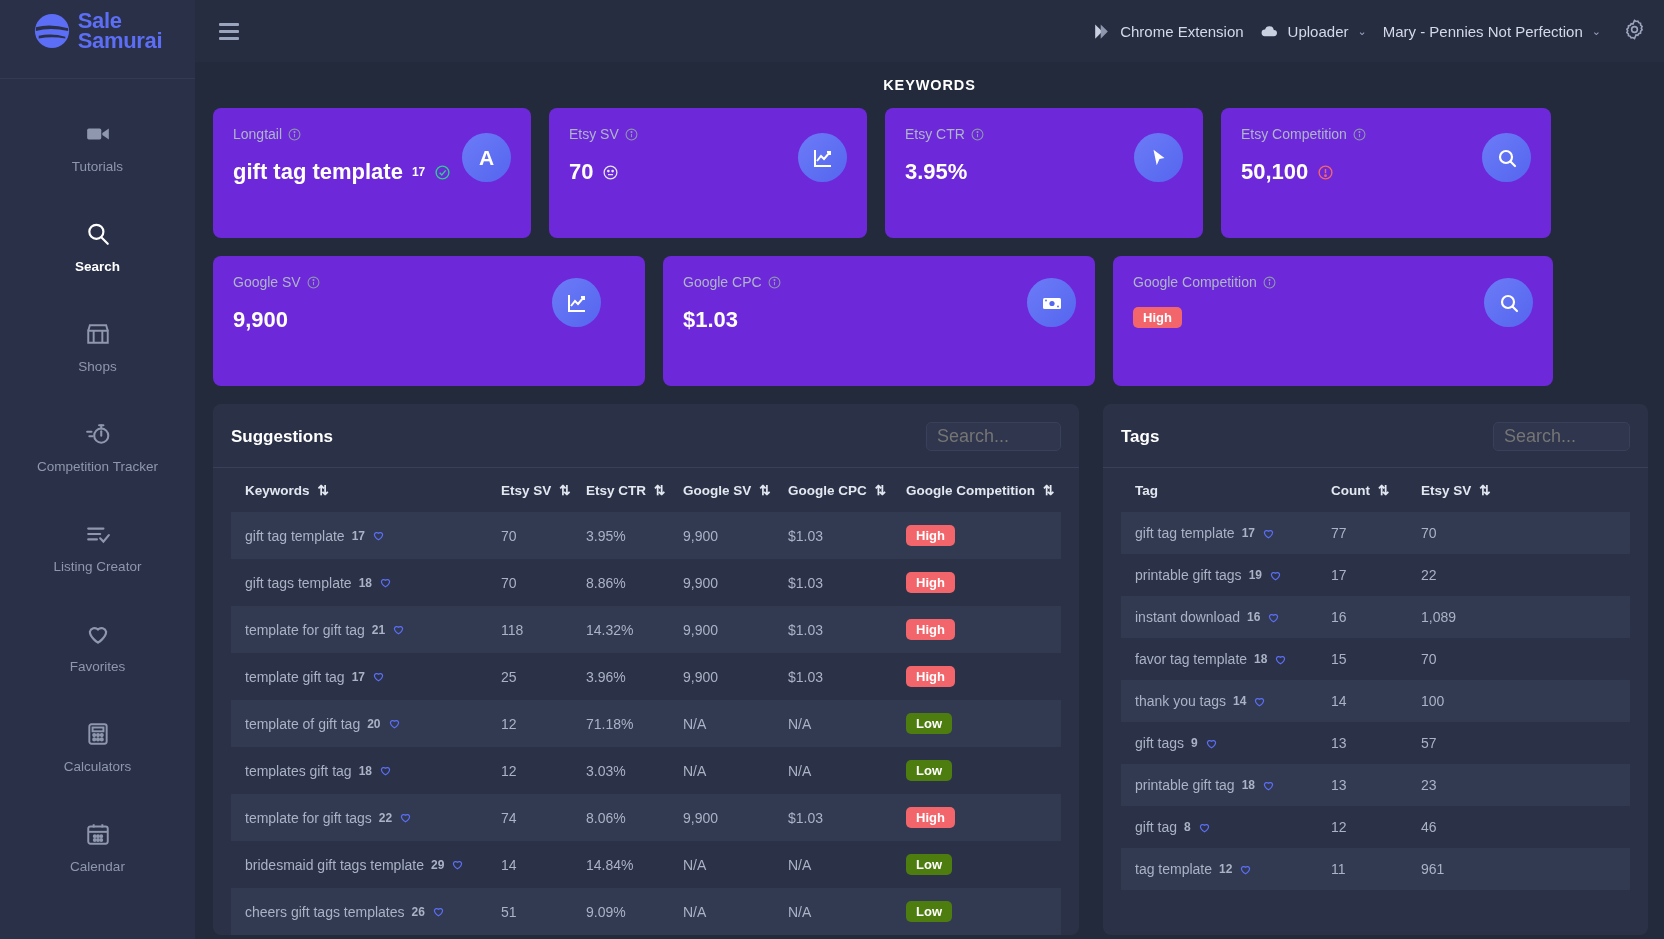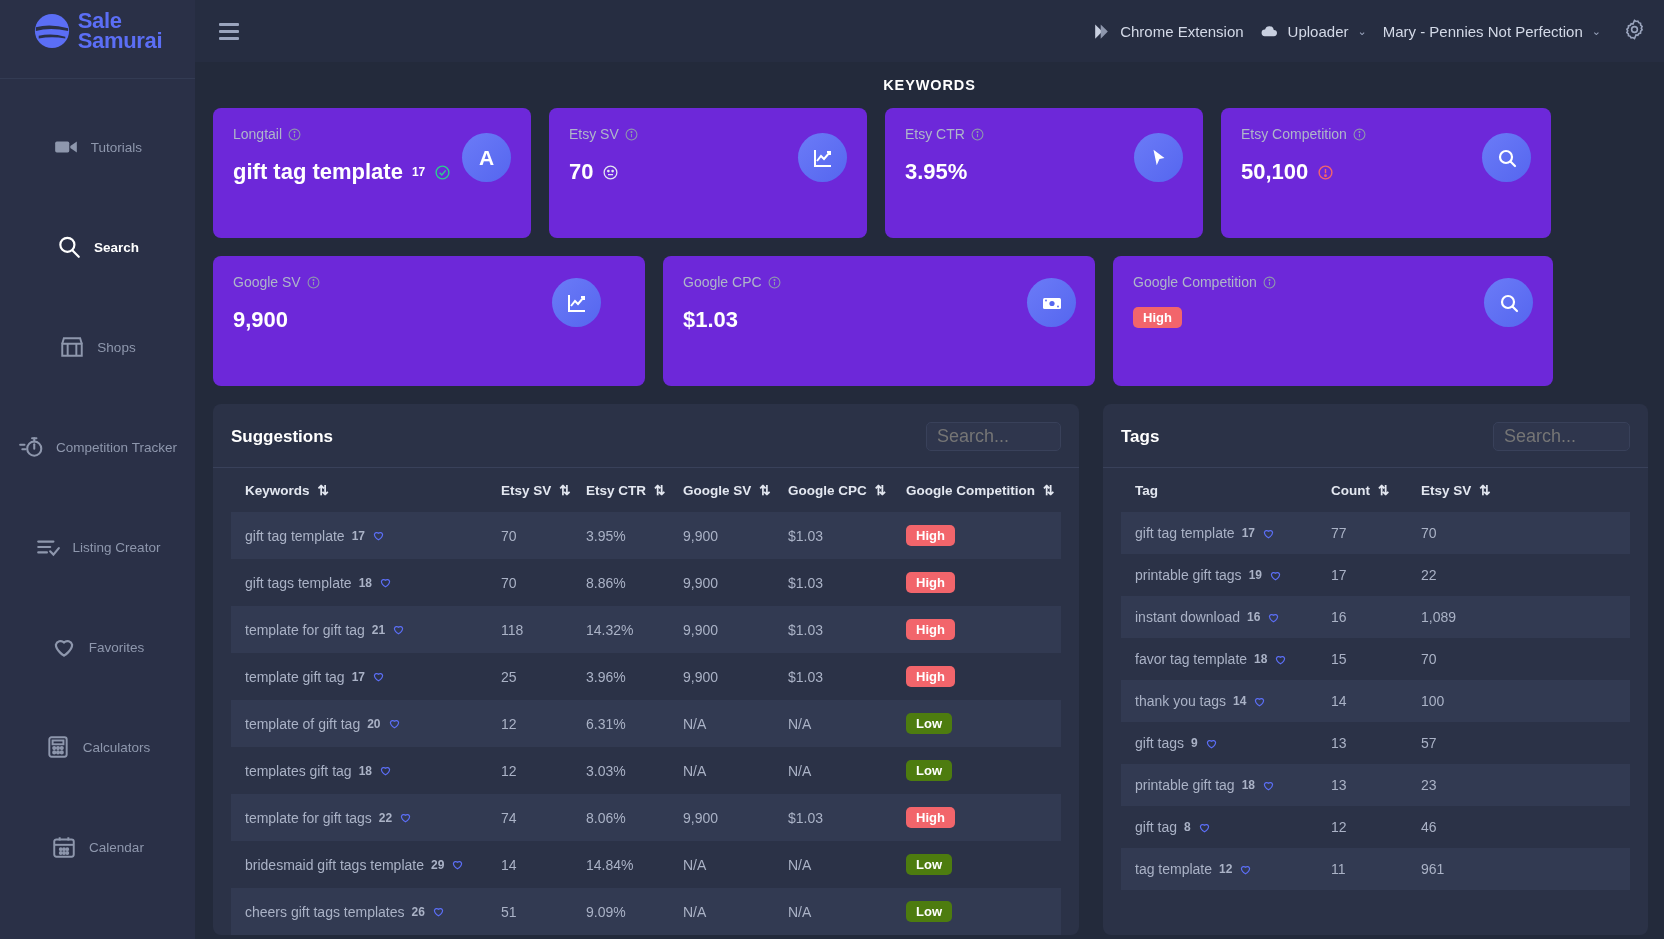--- a/index.html
+++ b/index.html
@@ -19,21 +19,21 @@
     overflow: hidden;
   }
   .logo-wrap { height: 62px; display: flex; align-items: center; justify-content: center; width: 100%; }
   .logo { display: flex; align-items: center; gap: 7px; }
   .logo-mark { width: 38px; height: 38px; }
   .logo-text { display: flex; flex-direction: column; line-height: 0.93; }
   .logo-text span { color: #5b6ef5; font-size: 22px; font-weight: bold; letter-spacing: -0.3px; }
   .side-div { width: 100%; height: 1px; background: #333b53; margin-top: 16px; }
   .nav { width: 100%; margin-top: 18px; display: flex; flex-direction: column; }
   .nav-item {
-    height: 100px; display: flex; flex-direction: row;
+    height: 100px; display: flex; flex-direction: column;
     align-items: center; justify-content: center; gap: 12px;
     color: #8e97ad; cursor: pointer; user-select: none;
   }
   .nav-item .nav-label { font-size: 13.5px; }
   .nav-item.active { color: #ffffff; }
   .nav-item.active .nav-label { font-weight: bold; }
   .nav-icon { width: 26px; height: 26px; display: block; }
 
   
   .main { flex: 1; height: 939px; display: flex; flex-direction: column; background: #232a3b; overflow: hidden;}
@@ -545,21 +545,21 @@
                     <td>
                       <span class="kwcell">
                         <span>template of gift tag</span>
                         <span class="sup">20</span>
                         <svg class="heart" width="13" height="13" viewBox="0 0 24 24" fill="none" stroke="currentColor" stroke-width="2.2">
                           <path d="M12 20s-7.5-4.8-7.5-10A4.5 4.5 0 0 1 12 7.8 4.5 4.5 0 0 1 19.5 10c0 5.2-7.5 10-7.5 10z"></path>
                         </svg>
                       </span>
                     </td>
                     <td>12</td>
-                    <td>6.31%</td>
+                    <td>71.18%</td>
                     <td>N/A</td>
                     <td>N/A</td>
                     <td><span class="badge low">Low</span></td>
                   </tr>
                   <tr>
                     <td>
                       <span class="kwcell">
                         <span>templates gift tag</span>
                         <span class="sup">18</span>
                         <svg class="heart" width="13" height="13" viewBox="0 0 24 24" fill="none" stroke="currentColor" stroke-width="2.2">

